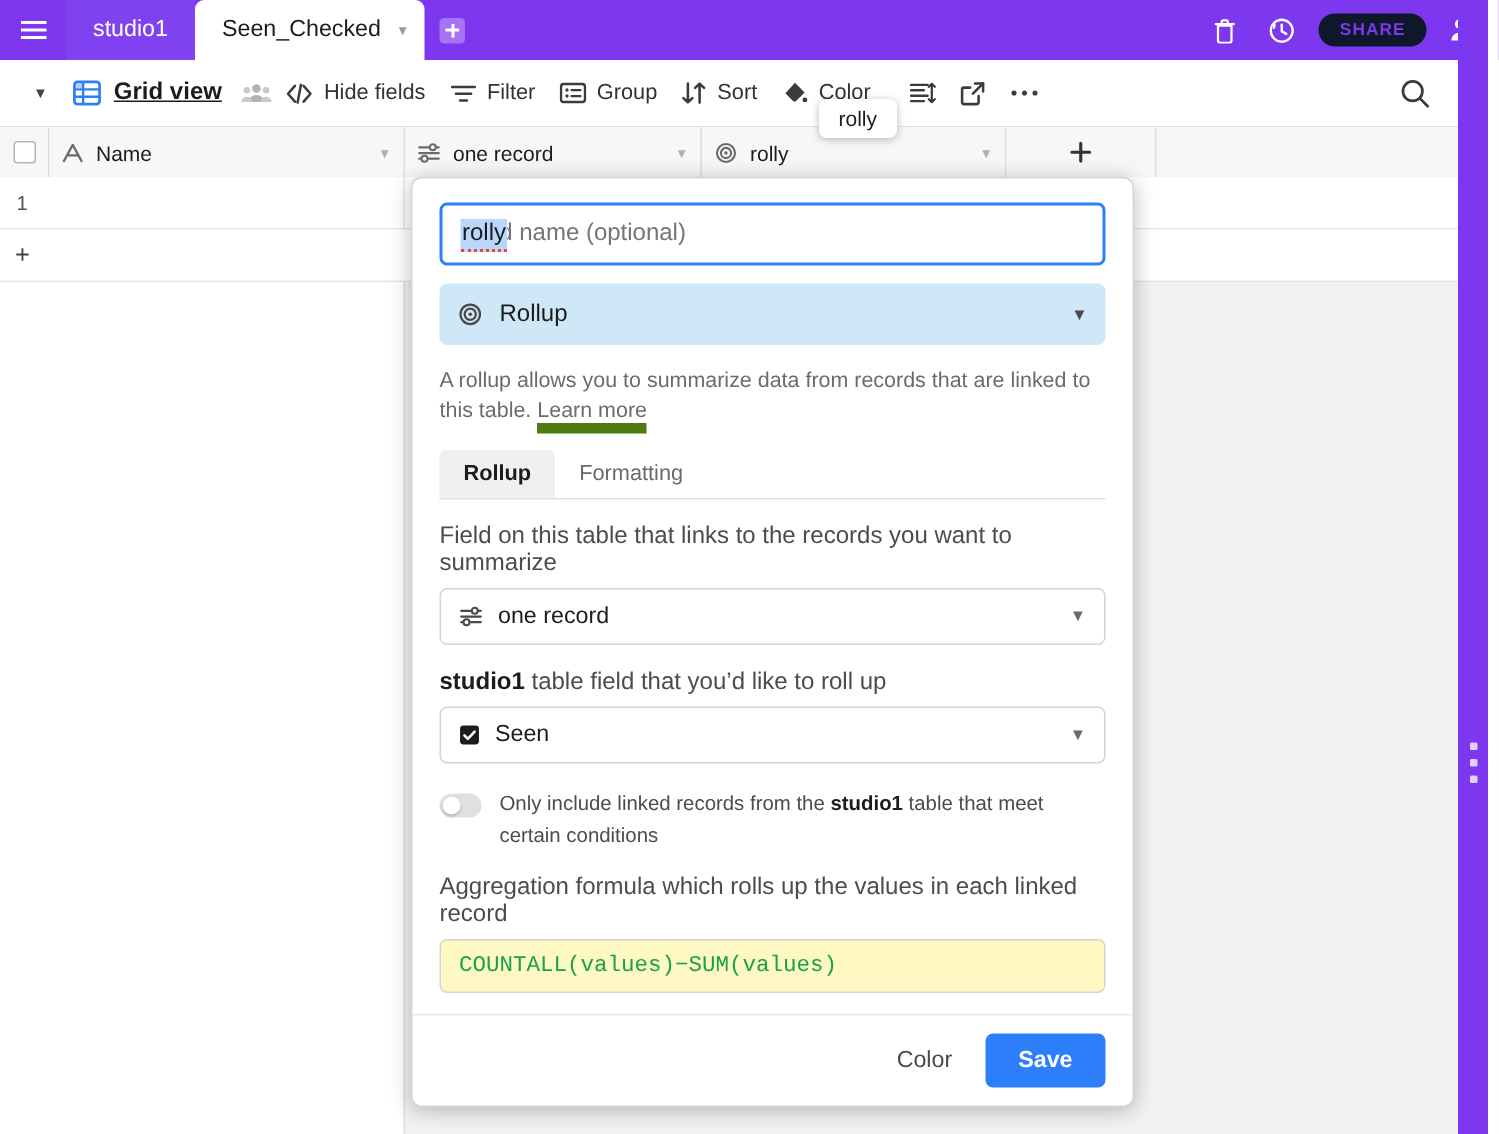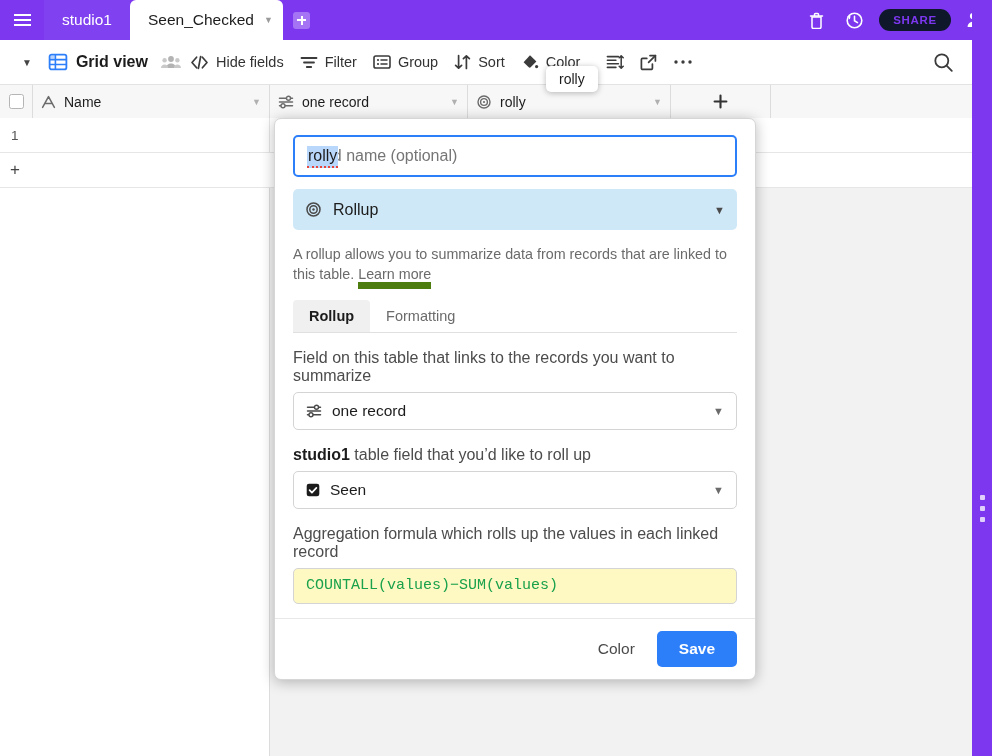--- a/index.html
+++ b/index.html
@@ -74,21 +74,21 @@
     position: absolute; top: 40px; left: 0; width: 972px; height: 45px;
     background: #ffffff; display: flex; align-items: center;
     border-bottom: 1px solid #e3e3e3;
     padding-left: 18px; font-size: 14.5px; color: #333;
   }
   .vcaret { font-size: 10px; color: #444; cursor: pointer; padding: 4px; }
   .gridview {
     display: flex; align-items: center; gap: 8px; margin-left: 12px;
     cursor: pointer;
   }
-  .gridview .label { font-size: 16px; font-weight: bold; color: #1c1c1c; }
+  .gridview .label { font-size: 16px; font-weight: bold; color: #1c1c1c; text-decoration: underline; }
   .collab { margin-left: 12px; cursor: pointer; display: flex; }
   .tbitem {
     display: flex; align-items: center; gap: 7px; cursor: pointer;
     padding: 4px 8px; color: #333; font-size: 14.5px;
   }
   .tbitem:first-of-type { margin-left: 18px; }
   .tb-gap { width: 10px; }
   .searchbtn { margin-left: auto; margin-right: 18px; cursor: pointer; display:flex; }
 
   
@@ -550,20 +550,28 @@
       <span class="sicon">
         <svg width="14" height="14" viewBox="0 0 14 14">
             <rect x="0.7" y="0.7" width="12.6" height="12.6" rx="2.3" fill="#1c1c1c"></rect>
             <path d="M3.6 7.2l2.3 2.4 4.5-4.8" fill="none" stroke="#fff" stroke-width="1.7" stroke-linecap="round" stroke-linejoin="round"></path>
           </svg>
       </span>
       <span>Seen</span>
       <span class="scaret">▼</span>
     </div>
 
+    <div class="togglerow">
+      <div class="toggle">
+          <i></i>
+        </div>
+      <div class="toggletext">
+        <span>Only include linked records from the </span><b>studio1</b><span> table that meet certain conditions</span>
+      </div>
+    </div>
 
     <div class="fieldlabel">Aggregation formula which rolls up the values in each linked record</div>
     <div class="formulabox">COUNTALL(values)−SUM(values)</div>
 
     <div class="dlgfooter">
       <button class="btn-cancel">Color</button>
       <button class="btn-save">Save</button>
     </div>
   </div>
 

